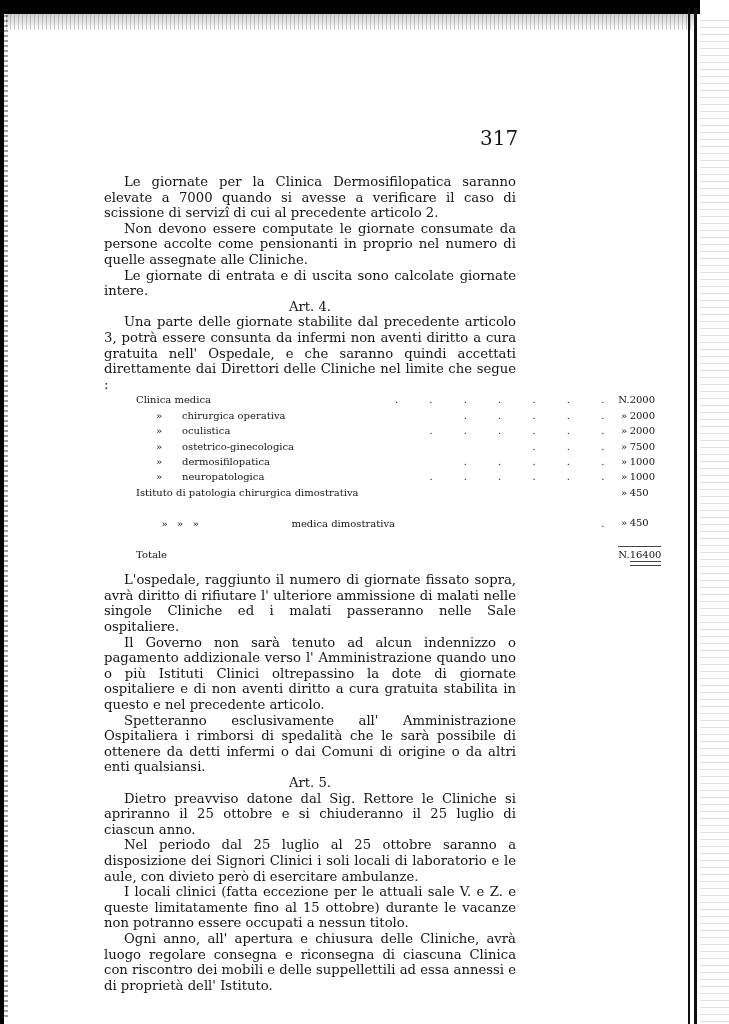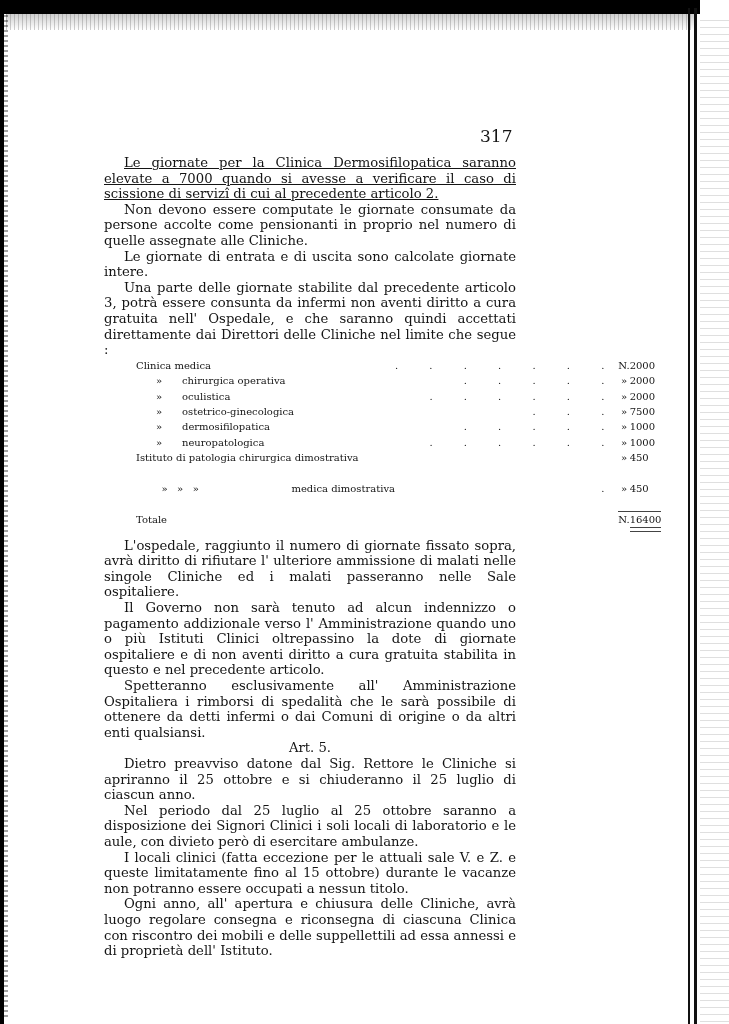--- a/index.html
+++ b/index.html
@@ -55,29 +55,29 @@
       left: 104px;
       top: 122px;
       width: 412px;
       font-size: 13.2px;
       line-height: 15.6px;
     }
     .page-number {
       position: absolute;
       left: 480px;
       top: 126px;
-      font-size: 17px;
+      font-size: 20px;
       font-weight: normal;
     }
     p {
       margin: 0;
       text-align: justify;
       text-indent: 20px;
     }
-    .first { margin-top: 33px; text-decoration: underline; }
+    .first { margin-top: 52px; }
     .heading {
       text-align: center;
       text-indent: 0;
       margin: 0;
     }
     table.alloc {
       margin-left: 32px;
       border-collapse: collapse;
       font-size: 10px;
       line-height: 15.4px;
@@ -117,20 +117,21 @@
 <div class="right-rule-2"></div>
 <div class="right-noise"></div>
 
 <div class="page-number">317</div>
 
 <div class="page">
   <p class="first">Le giornate per la Clinica Dermosifilopatica saranno elevate a 7000 quando si avesse a verificare il caso di scissione di servizî di cui al precedente articolo 2.</p>
   <p>Non devono essere computate le giornate consumate da persone accolte come pensionanti in proprio nel numero di quelle assegnate alle Cliniche.</p>
   <p>Le giornate di entrata e di uscita sono calcolate giornate intere.</p>
 
+  <div class="heading">Art. 4.</div>
   <p>Una parte delle giornate stabilite dal precedente articolo 3, potrà essere consunta da infermi non aventi diritto a cura gratuita nell' Ospedale, e che saranno quindi accettati direttamente dai Direttori delle Cliniche nel limite che segue :</p>
 
   <table class="alloc">
     <tbody>
         <tr>
       <td colspan="2">Clinica medica</td>
       <td class="dots">. . . . . . .</td>
       <td class="unit">N.</td>
       <td class="val">2000</td>
     </tr>

